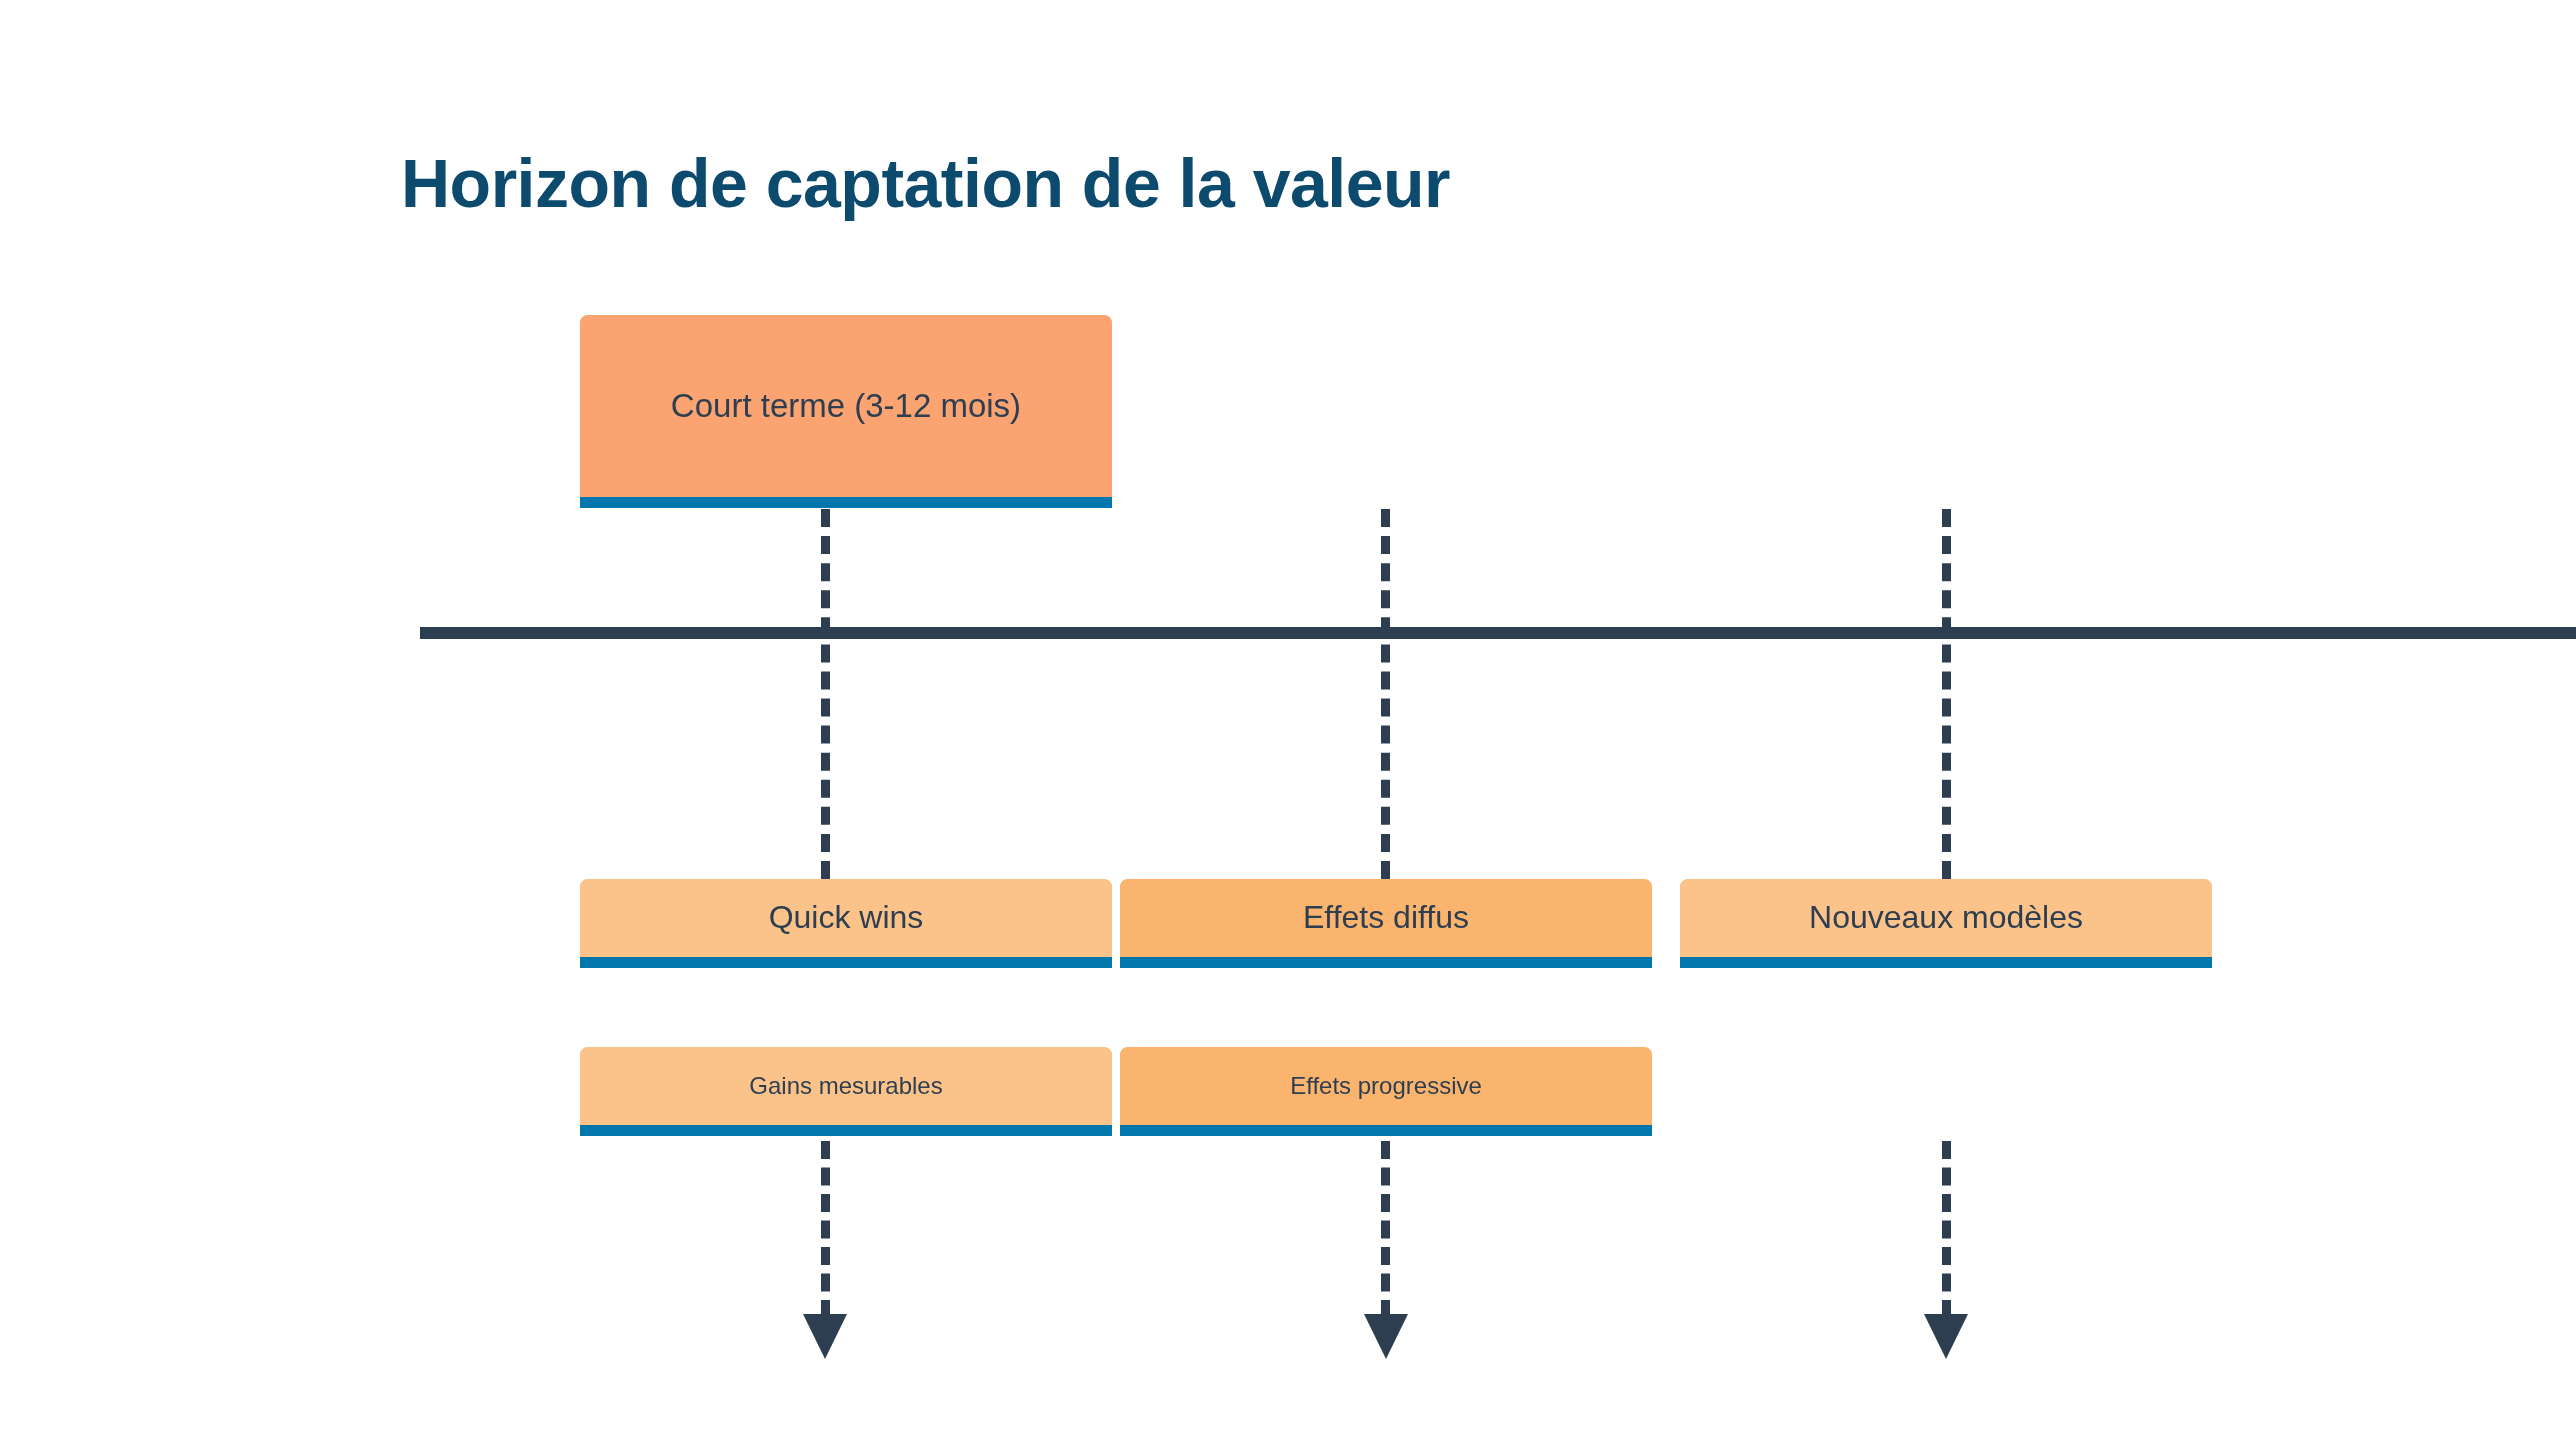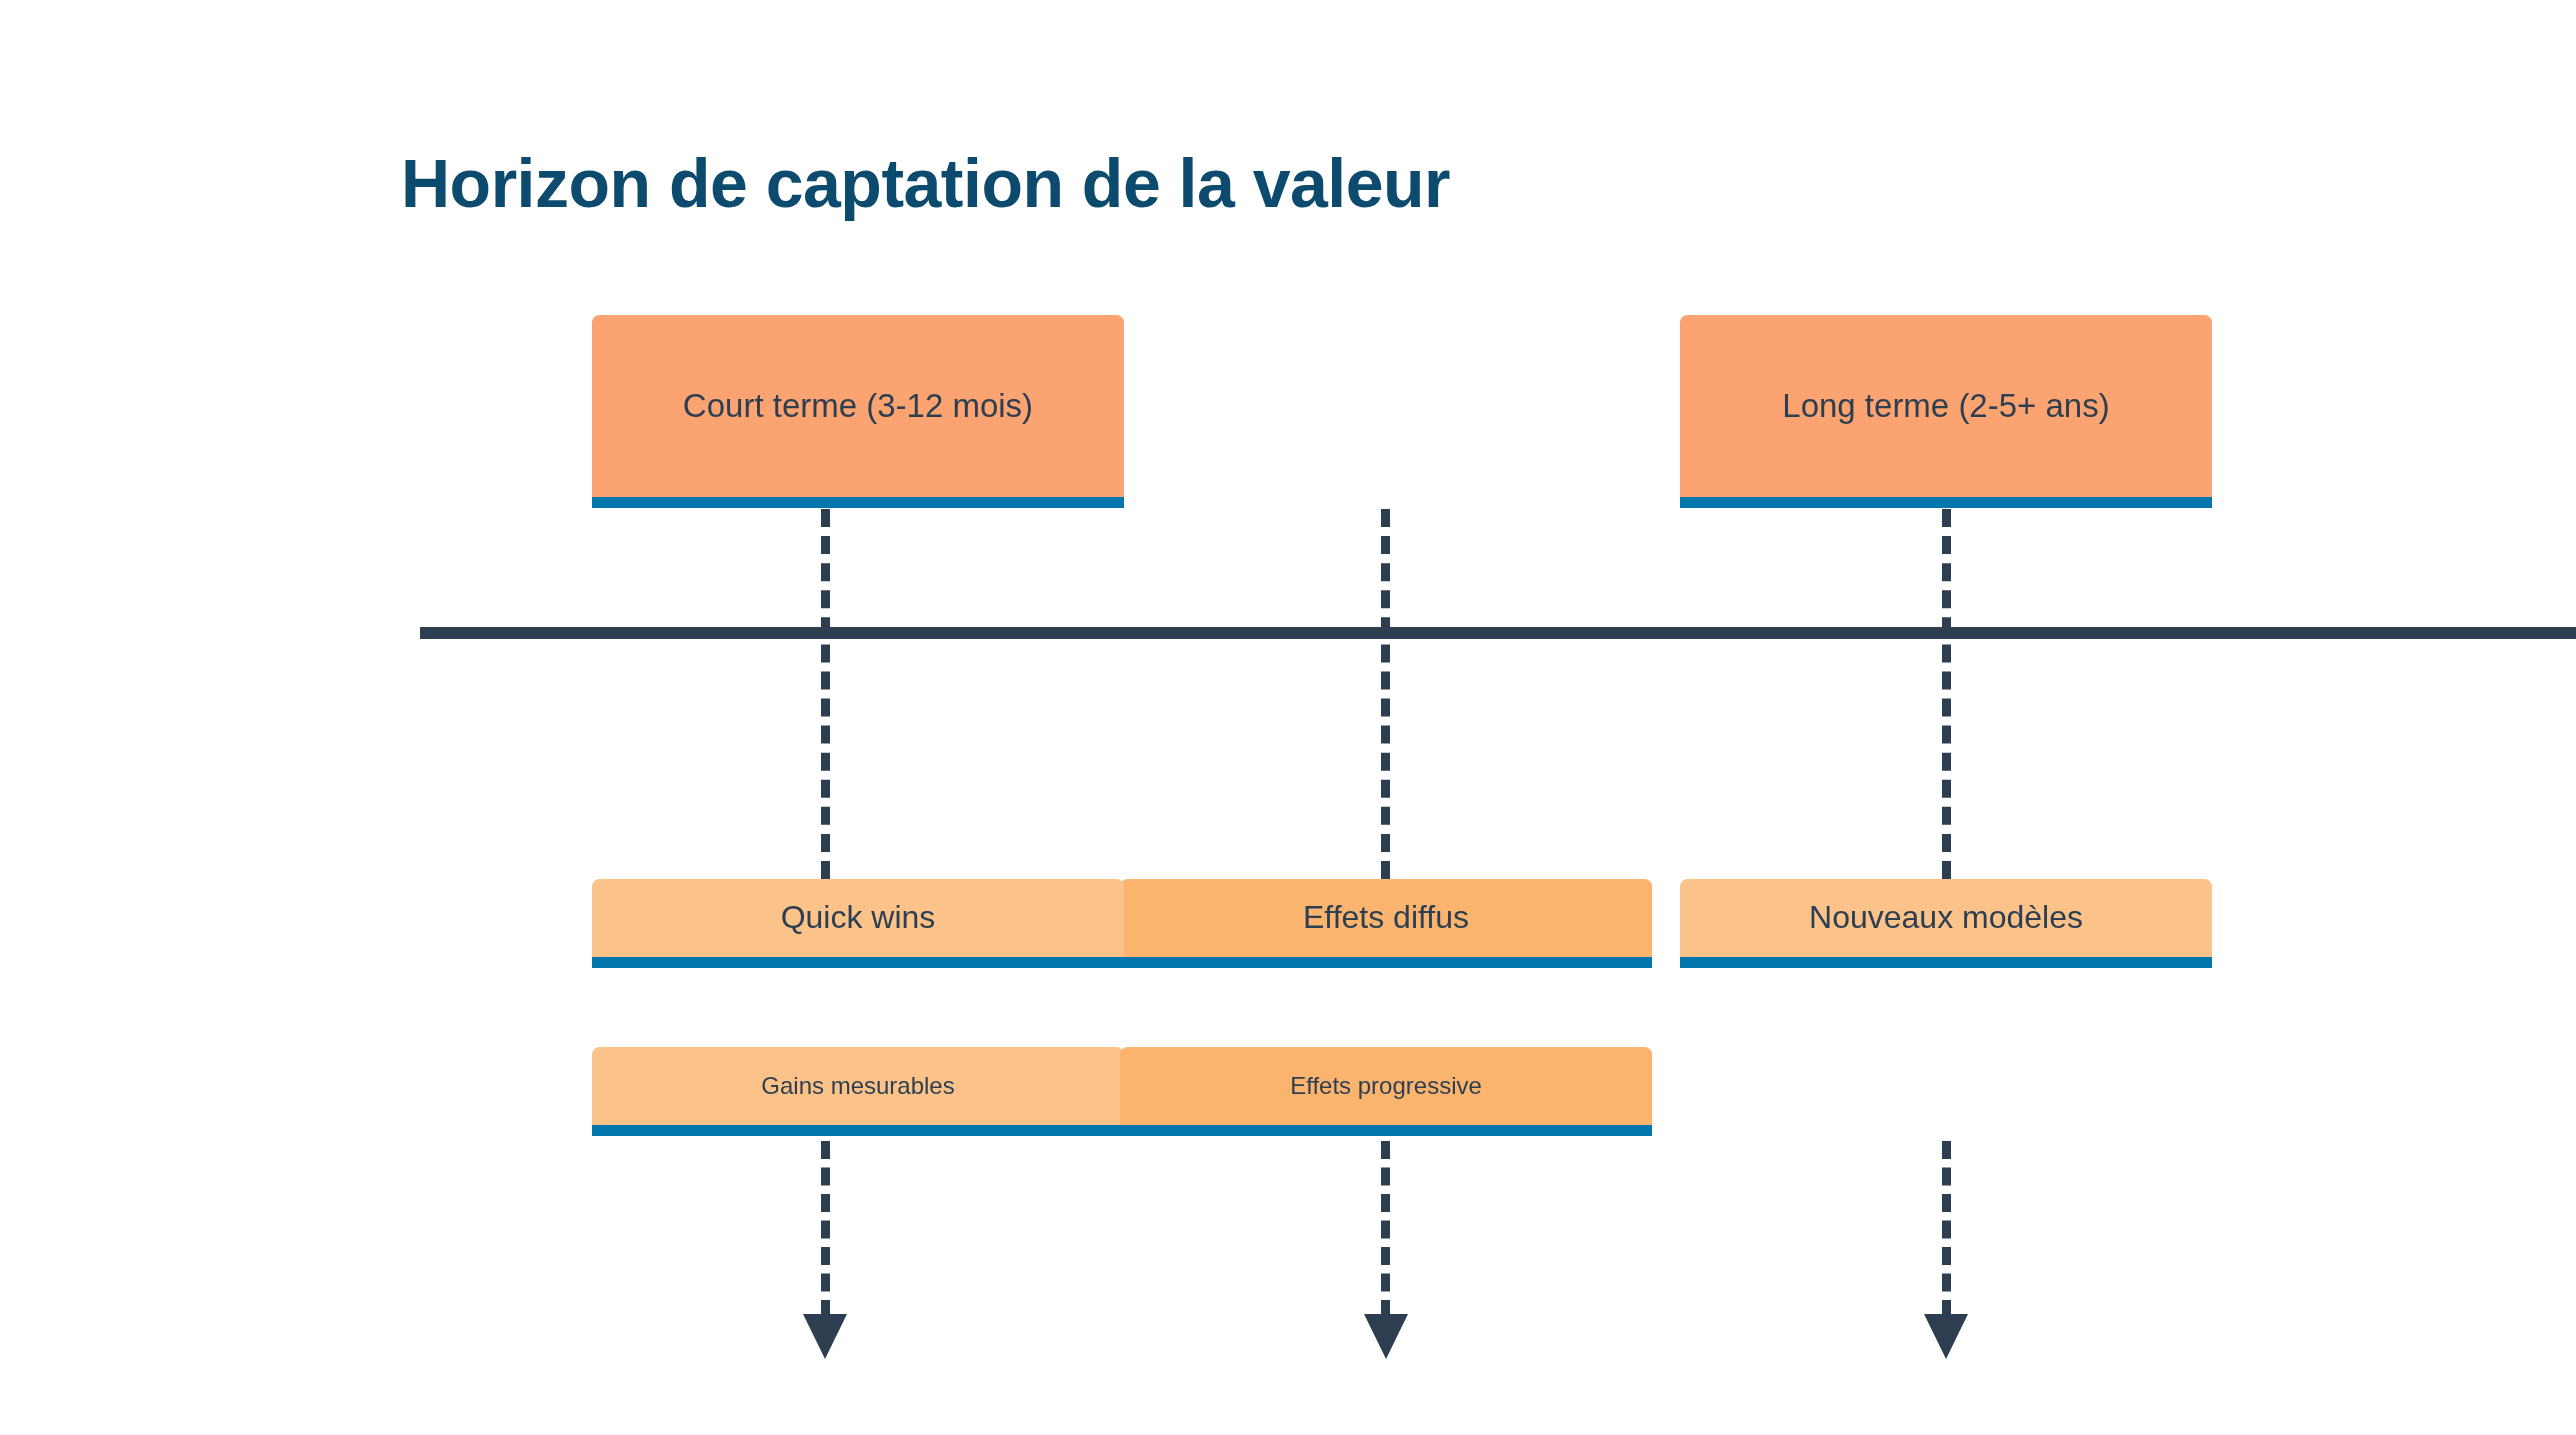--- a/index.html
+++ b/index.html
@@ -69,21 +69,21 @@
     height: 89px;
     font-size: 32px;
   }
   .row-value {
     top: 1047px;
     height: 89px;
     font-size: 24px;
   }
 
   
-  .col-1 { left: 592px; width: 532px; }
+  .col-1 { left: 580px; width: 532px; }
   .col-2 { left: 1120px; width: 532px; }
   .col-3 { left: 1680px; width: 532px; }
 
   
   .connector {
     position: absolute;
     width: 0;
     border-left: 9.7px dashed #2d3e50;
   }
   .conn-upper { top: 509px; height: 370px; }
@@ -111,23 +111,20 @@
 
 <div id="canvas">
 
   <div class="page-title">Horizon de captation de la valeur</div>
 
   <div class="node-box row-horizon col-1" style="background:#fba471;">
     <span class="node-label">Court terme (3-12 mois)</span>
   </div>
 
 
-  <div class="node-box row-horizon col-3" style="background:#fba471;">
-    <span class="node-label">Long terme (2-5+ ans)</span>
-  </div>
 
   <div class="connector conn-upper conn-c1"></div>
   <div class="connector conn-upper conn-c2"></div>
   <div class="connector conn-upper conn-c3"></div>
 
   <div class="timeline-axis"></div>
 
   <div class="node-box row-outcome col-2" style="background:#fbb46e;">
     <span class="node-label">Effets diffus</span>
   </div>

